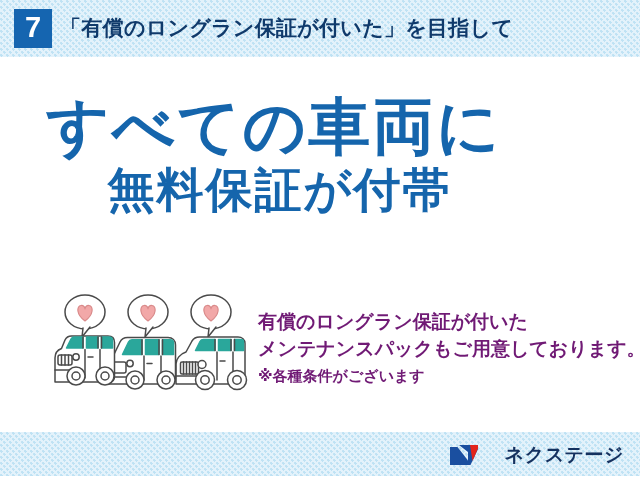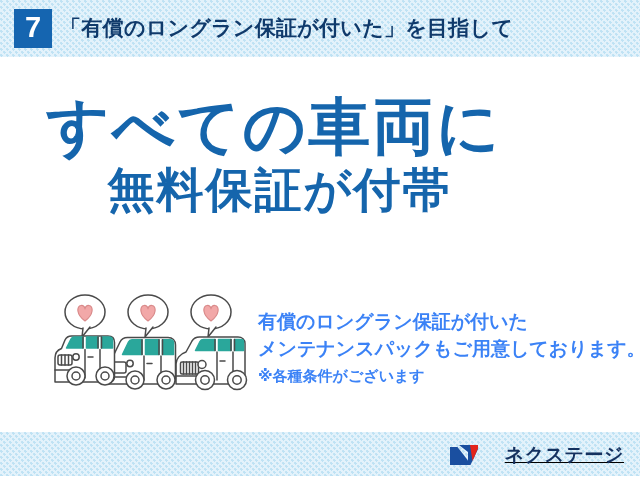--- a/index.html
+++ b/index.html
@@ -61,30 +61,30 @@
   #illustration{
     position:absolute;left:52px;top:292px;width:200px;height:100px;
   }
   #illustration svg{display:block;width:200px;height:100px;}
 
   
   #bodycopy{
     position:absolute;left:258px;top:308px;width:376px;
   }
   #bodycopy .bline{
-    color:#3b82f6;font-weight:bold;white-space:nowrap;
+    color:#701a75;font-weight:bold;white-space:nowrap;
   }
   #body-line1{font-size:19px;line-height:27px;}
   #body-line2{font-size:19px;line-height:27px;}
   #body-line3{font-size:15px;line-height:24px;margin-top:2px;}
 
   
   #brand-logo{
     position:absolute;right:16px;top:442px;height:26px;
-    display:flex;align-items:center;gap:25px;text-decoration:underline;
+    display:flex;align-items:center;gap:25px;
   }
   #brand-mark{width:32px;height:24px;display:block;}
   #brand-name{
     color:#15315f;font-size:19px;font-weight:bold;line-height:24px;
     white-space:nowrap;letter-spacing:.5px;
   }
 </style>
 </head>
 <body>
 

